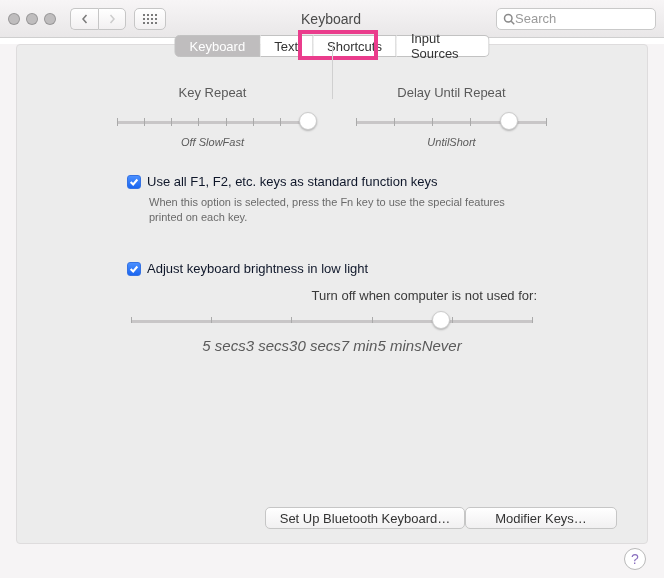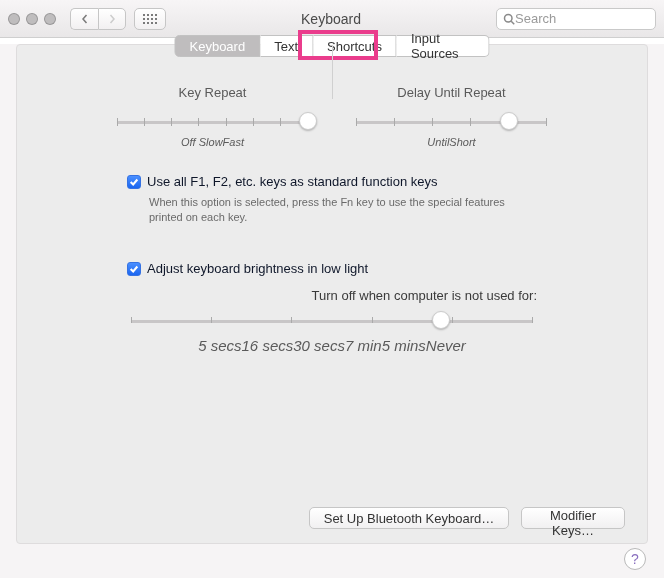--- a/index.html
+++ b/index.html
@@ -93,21 +93,21 @@
   .chk svg { stroke:#fff; stroke-width:2.5; fill:none; width:10px; height:10px; }
   .chk.off { background:#fff; border-color:#b5b5b5; }
   .chk-label { color:#0f172a; font-size:13px; }
   .subtext { margin:2px 0 12px 22px; font-size:11px; color:#6a6a6a; max-width:360px; line-height:1.35; }
   .turnoff-label { margin:12px 0 8px -2px; color:#3a3a3a;text-align:right; }
   .wide-slider { margin:0 -2px 0 -2px; }
   .wide-slider .slider-track { margin:0 6px; }
   .wide-slider .ticks i { height:6px; }
   .wide-slider .slider-labels { margin:6px 0 0; font-size:15px; color:#5a5a5a; }
   .wide-slider .slider-labels span { text-align:center; }
-  .buttons { position:absolute; right:22px; bottom:14px; display:flex; gap:12px; }
+  .buttons { position:absolute; right:30px; bottom:14px; display:flex; }
   .btn {
     height:22px; padding:0 12px; border:1px solid #c6c6c6; border-radius:5px;
     background:linear-gradient(#ffffff,#f1f0f1); font-size:13px; color:#333;
   }
   .help {
     position:absolute; right:18px; bottom:14px; width:22px; height:22px;
     border-radius:50%; border:1.5px solid #b9b9b9; display:flex;
     align-items:center; justify-content:center; color:#8a6fbf; font-size:14px;
     background:#fff;
   }
@@ -254,32 +254,32 @@
               <i></i>
               <i></i>
               <i></i>
               <i></i>
               <i></i>
             </div>
           <div class="thumb" style="left:77%"></div>
         </div>
         <div class="slider-labels">
           <span>5 secs</span>
-          <span>16 secs</span>
+          <span>3 secs</span>
           <span>30 secs</span>
           <span>7 min</span>
           <span>5 mins</span>
           <span>Never</span>
         </div>
       </div>
 
 
     </div>
 
     <div class="buttons">
       <button class="btn" style="width:200px">Set Up Bluetooth Keyboard…</button>
-      <button class="btn" style="width:104px">Modifier Keys…</button>
+      <button class="btn" style="width:152px">Modifier Keys…</button>
     </div>
 
   </div>
 
   <div class="help">?</div>
 </div>
 
 </body></html>

